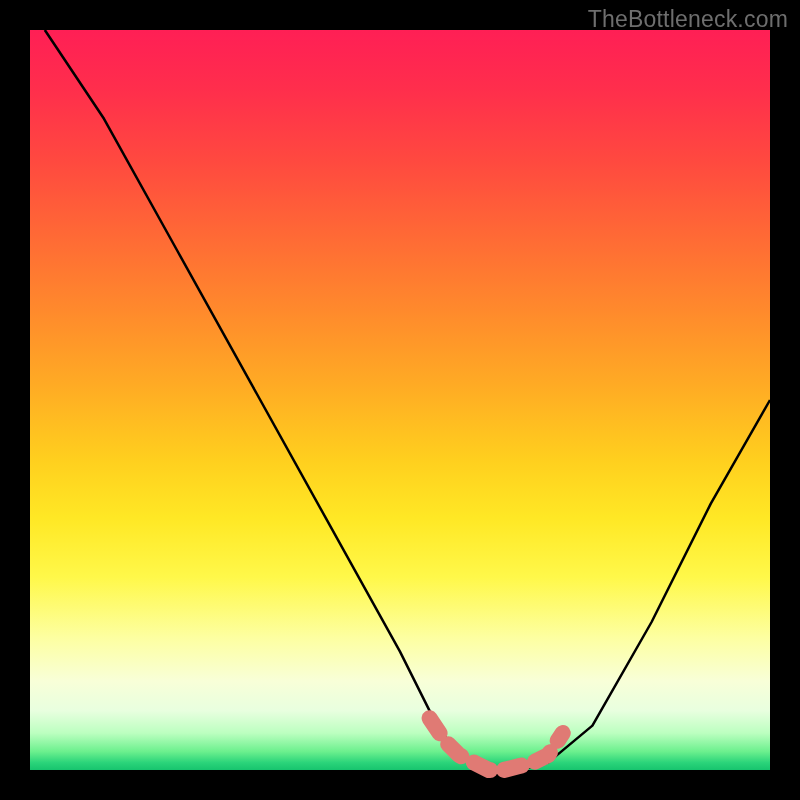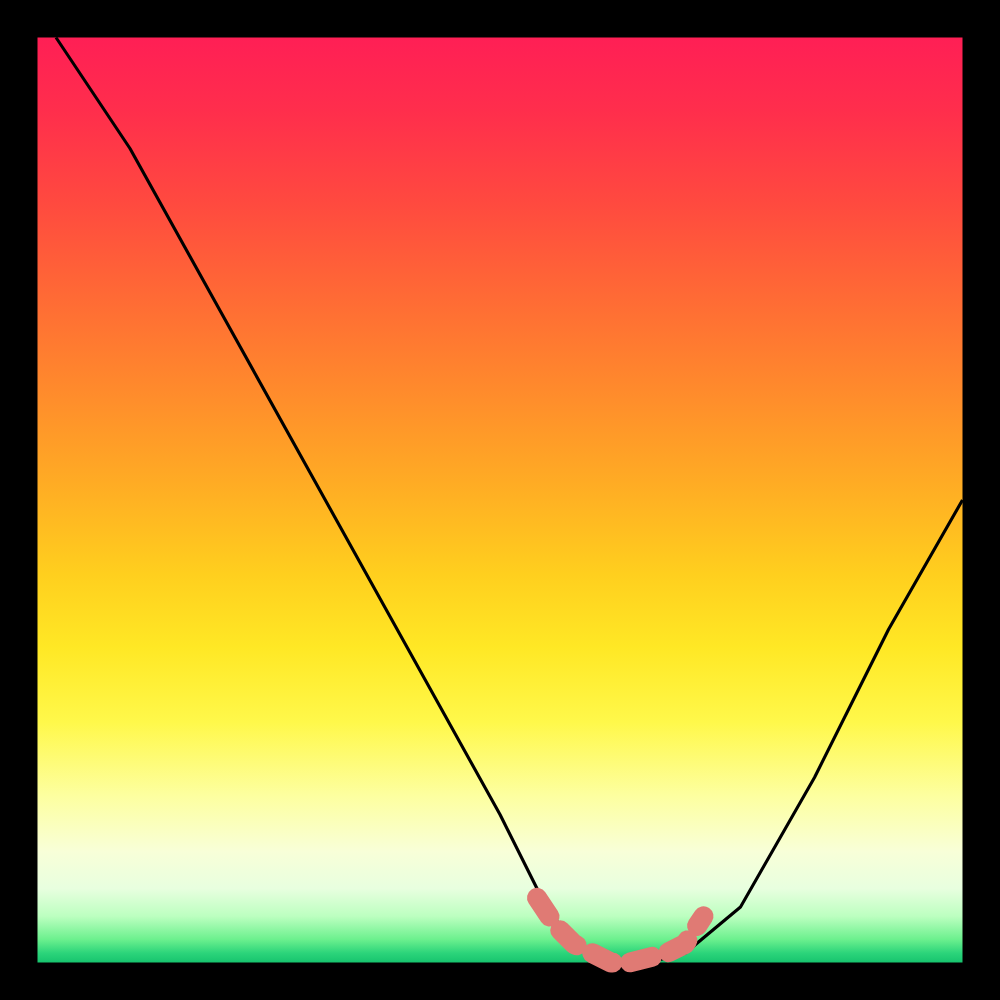--- a/index.html
+++ b/index.html
@@ -78,20 +78,21 @@
     stroke-linecap: round;
     stroke-linejoin: round;
     stroke-dasharray: 18 14;
   }
 </style>
 </head>
 <body>
 
 <div class="frame">
 
+  <div class="watermark">TheBottleneck.com</div>
 
   <div class="plot">
 
     <svg class="curve" viewBox="0 0 740 740">
 
       <path id="main-curve" class="curve-path" d="M14.8 0.0 L74.0 88.8 L148.0 222.0 L222.0 355.2 L296.0 488.4 L370.0 621.6 L407.0 695.6 L429.2 725.2 L458.8 740.0 L488.4 740.0 L518.0 732.6 L562.4 695.6 L621.6 592.0 L680.8 473.6 L740.0 370.0"></path>
 
       <path id="highlight-curve" class="marker-path" d="M399.6 688.2 L414.4 710.4 L429.2 725.2 L444.0 732.6 L458.8 740.0 L473.6 740.0 L488.4 736.3 L503.2 732.6 L518.0 725.2 L532.8 703.0"></path>
     </svg>
 

